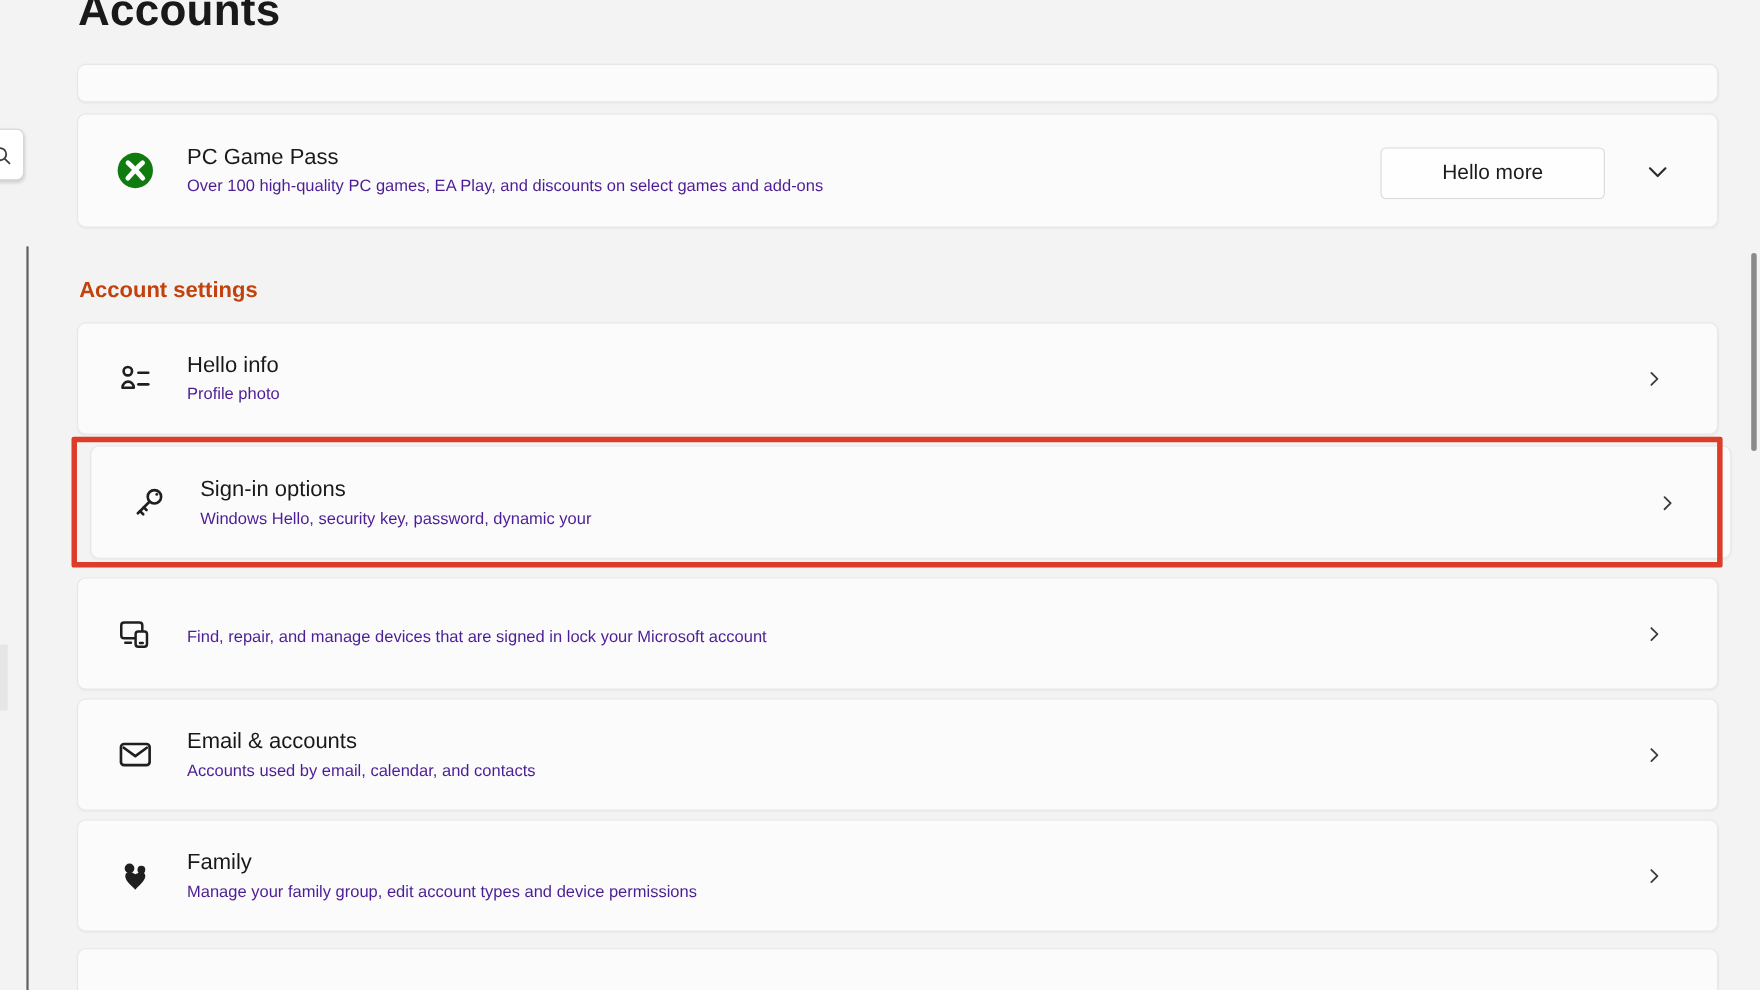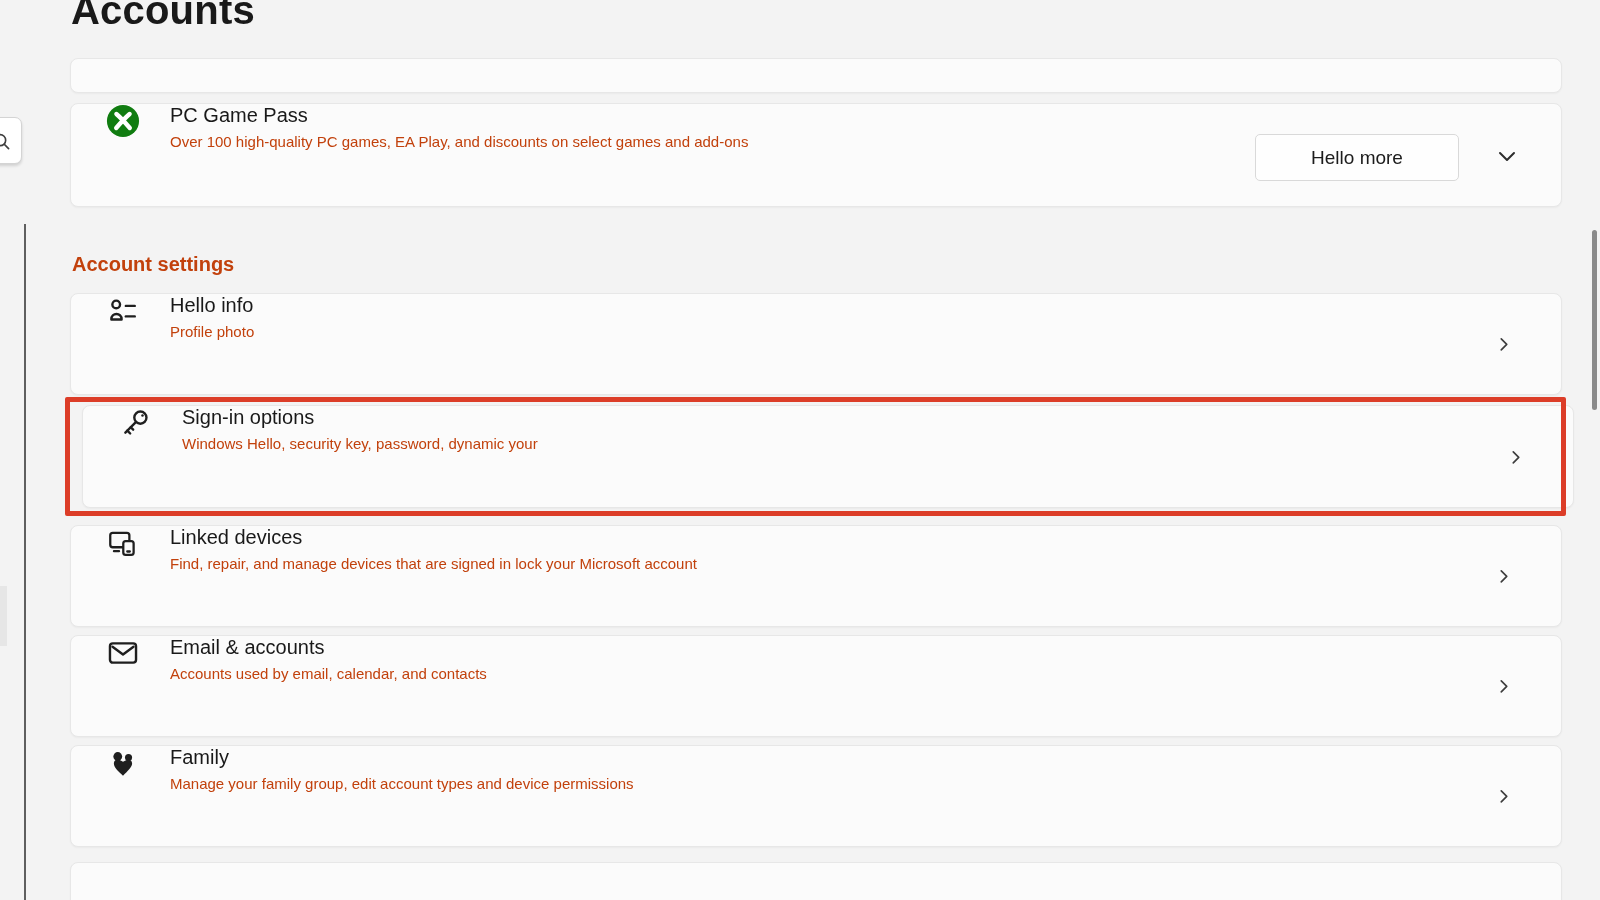--- a/index.html
+++ b/index.html
@@ -18,26 +18,26 @@
     box-shadow:0 1px 2px rgba(0,0,0,0.04);
   }
   .card-partial-top{top:58px;height:35px;}
   .card-gamepass{top:103px;height:104px;}
   .card-partial-bottom{top:862px;height:55px;}
   .row-your-info{top:293px;height:102px;}
   .row-signin{top:405px;height:103px;margin-left:12px;}
   .row-linked{top:525px;height:102px;}
   .row-email{top:635px;height:102px;}
   .row-family{top:745px;height:102px;}
-  .row-inner{display:flex;align-items:flex-start;height:100%;padding-left:35px;}
+  .row-inner{display:flex;align-items:center;height:100%;padding-left:35px;}
   .row-icon{width:34px;height:34px;flex:0 0 auto;}
   .row-icon svg{width:34px;height:34px;display:block;}
   .row-text{margin-left:30px;}
   .row-title{font-size:20px;color:#191919;}
-  .row-sub{font-size:15px;color:#c2410c;margin-top:6px;}
+  .row-sub{font-size:15px;color:#4c1d95;margin-top:6px;}
   .chev-right{position:absolute;right:46px;top:50%;transform:translateY(-50%);width:22px;height:22px;}
   .section-heading{
     position:absolute;left:72px;top:253px;
     font-size:20px;font-weight:700;color:#c2410c;
   }
   .highlight-box{
     position:absolute;left:65px;top:397px;width:1501px;height:119px;
     box-sizing:border-box;border:5px solid var(--highlight_red,#dc3d28);
     border-radius:2px;pointer-events:none;z-index:5;
   }
@@ -151,21 +151,20 @@
   <div class="row-inner">
     <span class="row-icon">
       <svg viewBox="0 0 24 24" fill="none" stroke="#1f1f1f" stroke-width="1.6" stroke-linecap="round" stroke-linejoin="round">
         <rect x="3" y="4.8" width="13.5" height="10.2" rx="1.8"></rect>
         <path d="M5.6 17.8 h3.6"></path>
         <rect x="12.2" y="10.6" width="7.3" height="9.8" rx="1.7" fill="#fbfbfb"></rect>
         <path d="M15 18 h1.8"></path>
       </svg>
     </span>
     <span class="row-text">
-      <div class="row-title">Linked devices</div>
       <div class="row-sub">Find, repair, and manage devices that are signed in lock your Microsoft account</div>
     </span>
   </div>
   <span class="chev-right">
     <svg viewBox="0 0 24 24" fill="none" stroke="#3d3d3d" stroke-width="1.8" stroke-linecap="round" stroke-linejoin="round">
         <path d="M9 6.5 L15 12.5 L9 18.5"></path>
       </svg>
   </span>
 </div>
 

